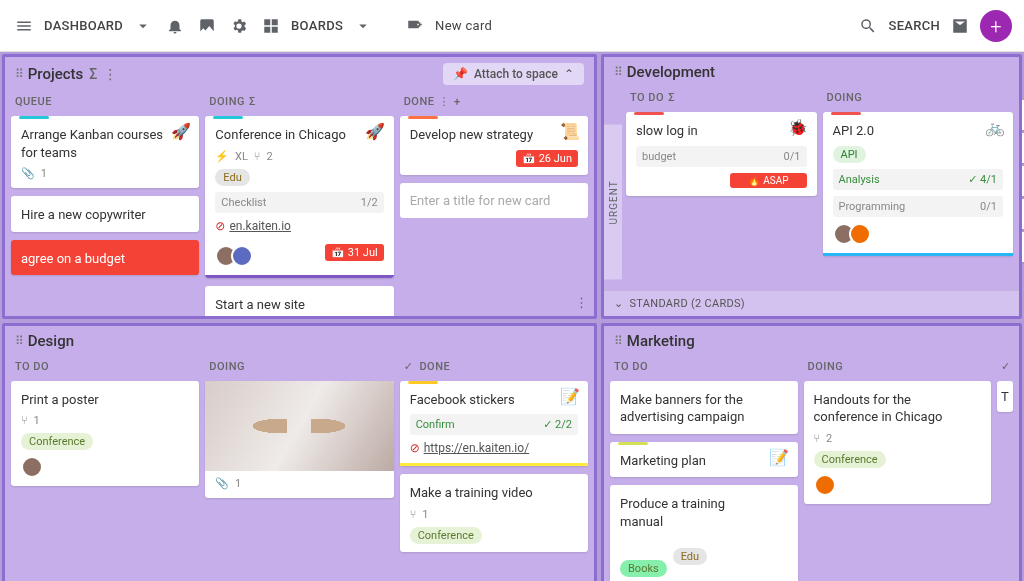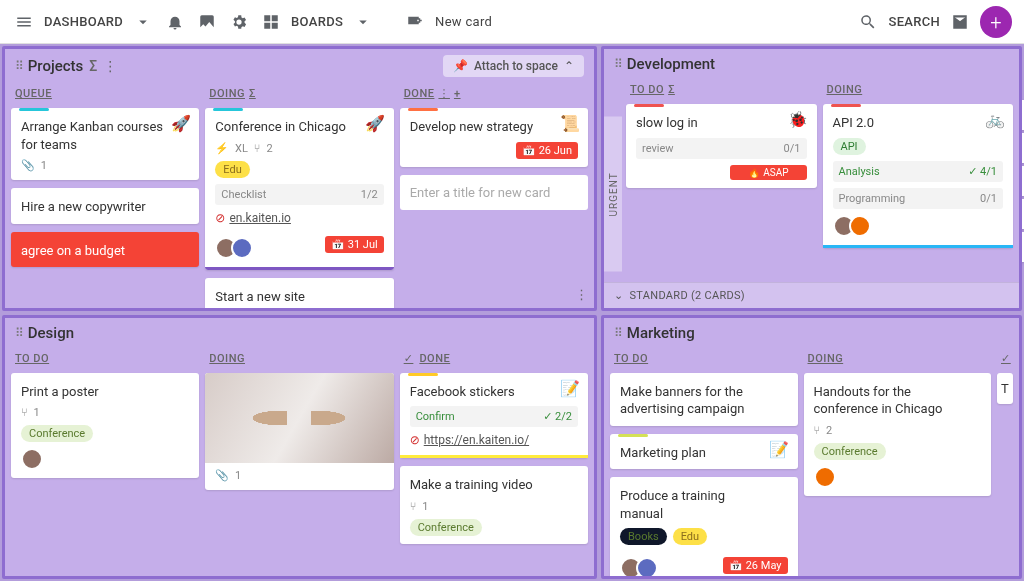--- a/index.html
+++ b/index.html
@@ -1,39 +1,39 @@
 <!DOCTYPE html>
 <html><head>
 <meta charset="utf-8">
 <style>
 * { box-sizing: border-box; margin: 0; padding: 0; font-family: -apple-system, BlinkMacSystemFont, Roboto, Arial, sans-serif; }
 body { background: #b39ddb; width: 1024px; height: 581px; overflow: hidden; font-size: 13px; color: #333; }
-.topbar { height: 44px; background: #fff; display: flex; align-items: center; padding: 0 12px; gap: 8px; border-bottom: 1px solid #e0e0e0; }
+.topbar { height: 52px; background: #fff; display: flex; align-items: center; padding: 0 12px; gap: 8px; border-bottom: 1px solid #e0e0e0; }
 .topbar .icon { width: 24px; height: 24px; display: flex; align-items: center; justify-content: center; color: #5f6368; cursor: pointer; }
 .topbar .label { font-size: 13px; font-weight: 500; color: #444; letter-spacing: .3px; }
 .topbar .spacer { flex: 1; }
 .plus-fab { width: 32px; height: 32px; border-radius: 50%; background: #9c27b0; color: #fff; display: flex; align-items: center; justify-content: center; font-size: 20px; font-weight: 300; }
 .board-grid { display: grid; grid-template-columns: 599px 425px; grid-template-rows: auto auto; height: calc(100% - 44px); }
 .board { background: #c5aeea; border: 3px solid #8e6dd0; margin: 2px; border-radius: 2px; display: flex; flex-direction: column; overflow: hidden; position: relative; }
 .board-head { display: flex; align-items: center; padding: 6px 10px; gap: 6px; font-size: 15px; font-weight: 500; color: #333; }
 .board-head .drag { color: #777; font-size: 12px; letter-spacing: -2px; }
 .board-head .sigma { font-size: 14px; color: #666; }
 .attach-bar { margin-left: auto; display: flex; align-items: center; gap: 6px; background: rgba(255,255,255,.5); padding: 4px 10px; border-radius: 4px; font-size: 12px; color: #555; }
 .lanes { display: flex; gap: 6px; padding: 0 6px 6px; flex: 1; overflow: hidden; }
 .lane { flex: 1; min-width: 0; display: flex; flex-direction: column; }
-.lane-head { font-size: 11px; font-weight: 500; color: #666; letter-spacing: .5px; padding: 4px 4px 8px; display: flex; align-items: center; gap: 4px; text-decoration: underline; }
+.lane-head { font-size: 11px; font-weight: 500; color: #666; letter-spacing: .5px; padding: 4px 4px 8px; display: flex; align-items: center; gap: 4px; }
 .card { background: #fff; border-radius: 3px; padding: 8px 10px; margin-bottom: 8px; font-size: 13px; box-shadow: 0 1px 2px rgba(0,0,0,.12); position: relative; }
 .card .stripe { position: absolute; top: 0; left: 8px; width: 30px; height: 3px; border-radius: 2px; }
 .card-title { font-weight: 400; line-height: 1.35; padding-right: 18px; padding-top: 2px; }
 .card .corner-icon { position: absolute; top: 6px; right: 8px; font-size: 16px; }
 .meta-row { display: flex; align-items: center; gap: 6px; margin-top: 6px; font-size: 11px; color: #888; flex-wrap: wrap; }
 .tag { display: inline-block; padding: 2px 8px; border-radius: 10px; font-size: 11px; background: #eceff1; color: #555; }
-.tag.edu { background: #fde047; color: #8a6d1d; }
+.tag.edu { background: #e5e5e5; color: #8a6d1d; }
 .tag.conf { background: #e6f2d5; color: #5a7a2e; text-align: center; }
-.tag.books { background: #0f172a; color: #5a7a2e; }
+.tag.books { background: #86efac; color: #5a7a2e; margin-top: 24px; }
 .tag.api { background: #dff3df; color: #2e7d32; }
 .tag.doc { background: #e1d5f5; color: #5e3fa8; }
 .checklist-row { display: flex; align-items: center; font-size: 11px; color: #888; background: #f3f3f3; padding: 4px 6px; border-radius: 3px; margin-top: 6px; }
 .checklist-row.done { color: #388e3c; }
 .checklist-row .cnt { margin-left: auto; }
 .link-row { display: flex; align-items: center; gap: 4px; font-size: 12px; color: #555; margin-top: 6px; }
 .link-row .blocked { color: #d32f2f; }
 .date-badge { background: #f44336; color: #fff; font-size: 11px; padding: 2px 6px; border-radius: 3px; display: inline-flex; align-items: center; gap: 3px; }
 .avatars { display: flex; margin-top: 6px; }
 .avatar { width: 22px; height: 22px; border-radius: 50%; background: #bdbdbd; border: 2px solid #fff; margin-left: -6px; display: flex; align-items: center; justify-content: center; font-size: 10px; color: #fff; }
@@ -227,21 +227,21 @@
     <div class="lane">
       <div class="lane-head">
             <span>TO DO</span> 
             <span class="sigma">Σ</span>
           </div>
       <div class="card">
         <div class="stripe" style="background:#ef5350"></div>
         <span class="corner-icon">🐞</span>
         <div class="card-title">slow log in</div>
         <div class="checklist-row">
-              <span>review</span>
+              <span>budget</span>
               <span class="cnt">0/1</span>
             </div>
         <div style="display:flex;margin-top:6px">
               <span class="asap">🔥 <span>ASAP</span></span>
             </div>
       </div>
     </div>
     <div class="lane">
       <div class="lane-head">DOING</div>
       <div class="card">

